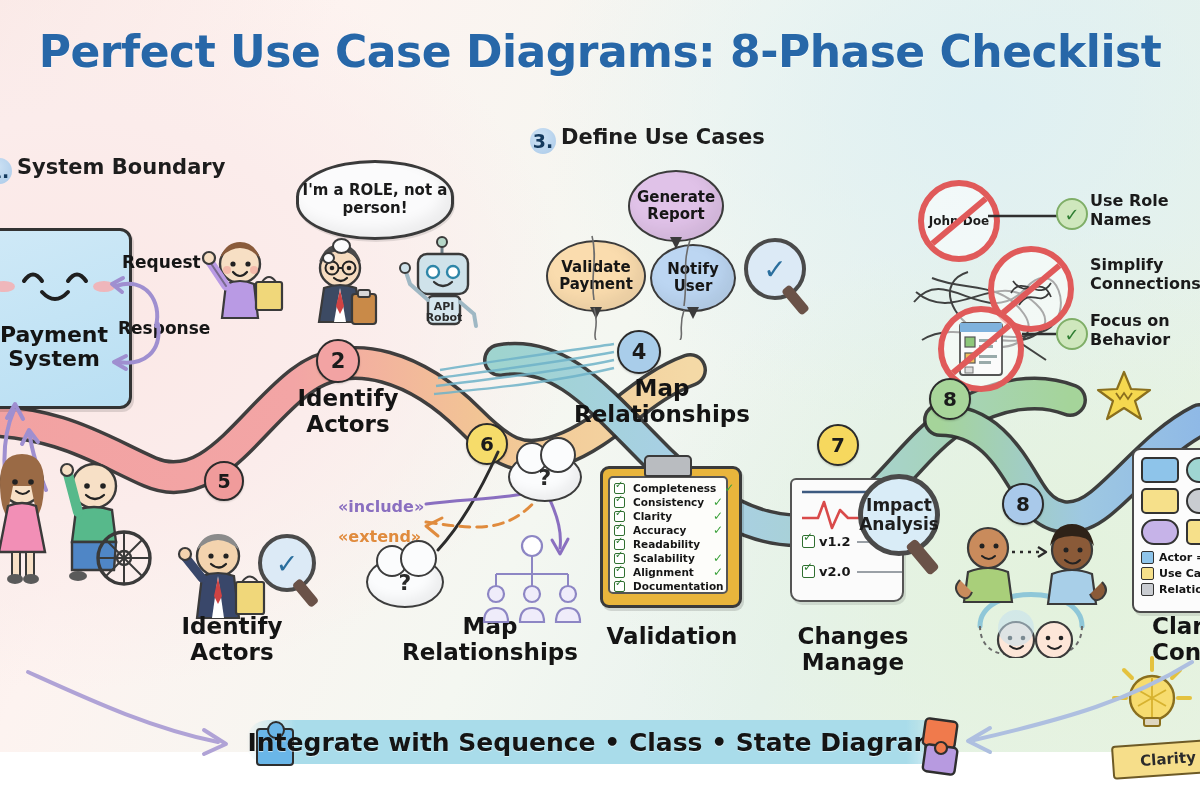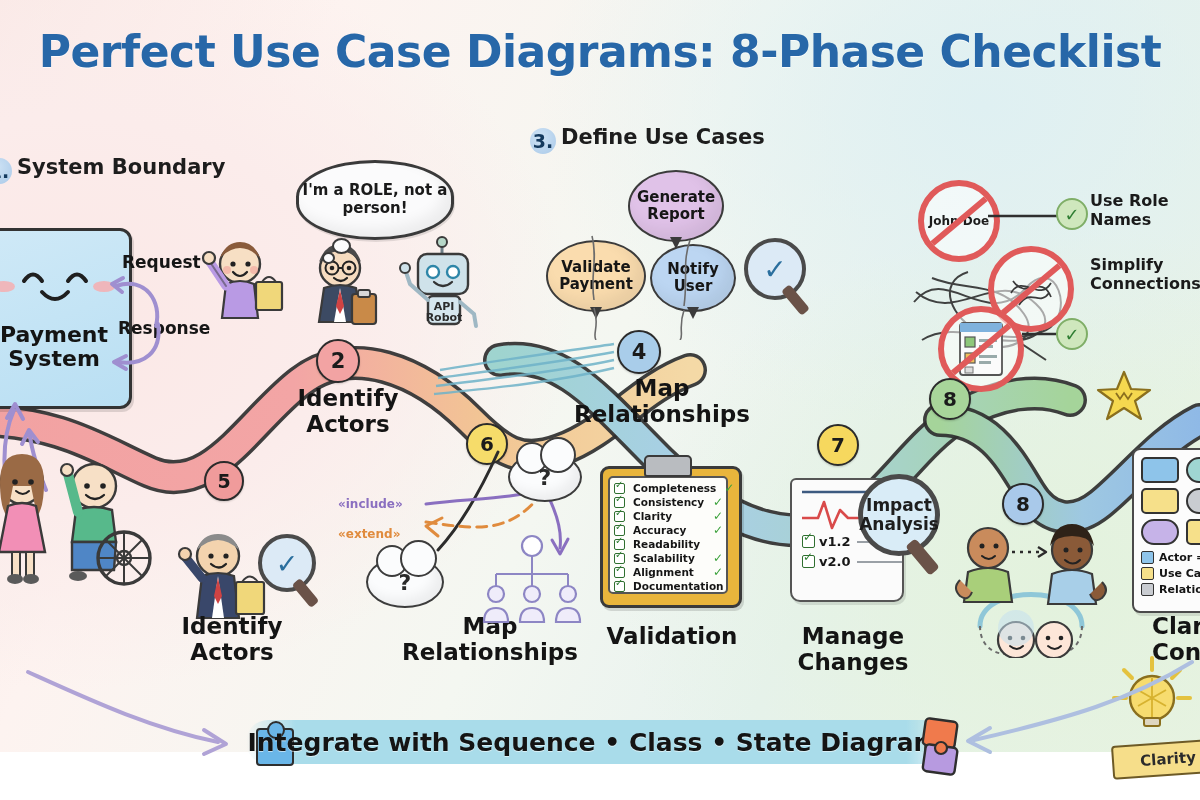--- a/index.html
+++ b/index.html
@@ -172,21 +172,21 @@
 
   
   .cloud{
     background:#fbfcfd;border:2.5px solid #3c3c3c;border-radius:50%;
     display:flex;align-items:center;justify-content:center;
     font-size:22px;font-weight:bold;color:#2a2a2a;
     box-shadow:inset -7px -7px 12px rgba(0,0,0,.06);
   }
   .cloud .lobe{position:absolute;background:#fbfcfd;border:2.5px solid #3c3c3c;border-radius:50%;}
 
-  .rel-label{font-size:12px;font-weight:bold;}
+  .rel-label{font-size:16px;font-weight:bold;}
 </style>
 </head>
 <body>
 
 <div id="canvas">
 
   <div class="abs" id="title">Perfect Use Case Diagrams: 8-Phase Checklist</div>
 
   <svg class="abs" style="left:0;top:120px;" width="1200" height="560">
     <defs>
@@ -459,20 +459,23 @@
   <div class="abs checkdisc" style="left:1056px;top:198px;width:28px;height:28px;">✓</div>
   <div class="abs pit-text" style="left:1090px;top:192px;">
     <span>Use Role Names</span>
   </div>
 
   <div class="abs pit-text" style="left:1090px;top:256px;">
     <span>Simplify Connections</span>
   </div>
 
   <div class="abs checkdisc" style="left:1056px;top:318px;width:28px;height:28px;">✓</div>
+  <div class="abs pit-text" style="left:1090px;top:312px;">
+    <span>Focus on Behavior</span>
+  </div>
 
   <div class="abs node" style="left:316px;top:339px;width:40px;height:40px;background:#f2a3a3;font-size:21px;">2</div>
   <div class="abs node" style="left:204px;top:461px;width:36px;height:36px;background:#f09b9b;font-size:19px;">5</div>
   <div class="abs node" style="left:466px;top:423px;width:38px;height:38px;background:#f6dc6a;font-size:20px;">6</div>
   <div class="abs node" style="left:617px;top:330px;width:40px;height:40px;background:#a9cdea;font-size:21px;">4</div>
   <div class="abs node" style="left:817px;top:424px;width:38px;height:38px;background:#f6d85e;font-size:20px;">7</div>
   <div class="abs node" style="left:929px;top:378px;width:38px;height:38px;background:#a8d59a;font-size:20px;">8</div>
   <div class="abs node" style="left:1002px;top:483px;width:38px;height:38px;background:#a9c9ea;font-size:20px;">8</div>
 
   <div class="abs step-label" style="left:278px;top:386px;width:140px;">
@@ -488,22 +491,22 @@
       <div>Relationships</div>
   </div>
   <div class="abs step-label" style="left:572px;top:376px;width:180px;">
     <div>Map</div>
       <div>Relationships</div>
   </div>
   <div class="abs step-label" style="left:592px;top:624px;width:160px;">
     <div>Validation</div>
   </div>
   <div class="abs step-label" style="left:778px;top:624px;width:150px;">
-    <div>Manage</div>
-      <div>Changes</div>
+    <div>Changes</div>
+      <div>Manage</div>
   </div>
   <div class="abs step-label" style="left:1152px;top:614px;width:180px;text-align:left;">
     <div>Clarity &amp;</div>
       <div>Consistency</div>
   </div>
 
   <div class="abs rel-label" style="left:338px;top:497px;color:#8a6fc0;">«include»</div>
   <div class="abs rel-label" style="left:338px;top:527px;color:#e08b3d;">«extend»</div>
 
   <svg class="abs" style="left:420px;top:440px;" width="240" height="190">
@@ -592,21 +595,21 @@
     <svg width="92" height="42" viewBox="0 0 92 42" style="margin:8px 0 0 8px;display:block;">
       <line x1="2" y1="4" x2="78" y2="4" stroke="#3d5a80" stroke-width="2.4"></line>
       <path d="M2 30 L18 30 L24 14 L32 40 L40 22 L48 30 L78 30" stroke="#d94a4a" stroke-width="2.6" fill="none" stroke-linejoin="round"></path>
     </svg>
     <div style="padding:4px 0 0 10px;">
       <div class="v-row">
           <i class="v-box"></i>
           <span>v1.2</span>
           <i class="v-dash"></i>
         </div>
-      <div class="v-row" style="margin-top:5px;">
+      <div class="v-row" style="margin-top:15px;">
           <i class="v-box"></i>
           <span>v2.0</span>
           <i class="v-dash"></i>
         </div>
     </div>
   </div>
   <div class="abs mag-ring" style="left:858px;top:474px;width:72px;height:72px;border-width:5px;background:#d9ecf7;">
     <span style="font-size:17px;font-weight:bold;color:#1d1d1d;text-align:center;line-height:1.1;">Impact Analysis</span>
   </div>
   <div class="abs mag-handle" style="left:916px;top:538px;width:13px;height:38px;transform:rotate(-40deg);"></div>

